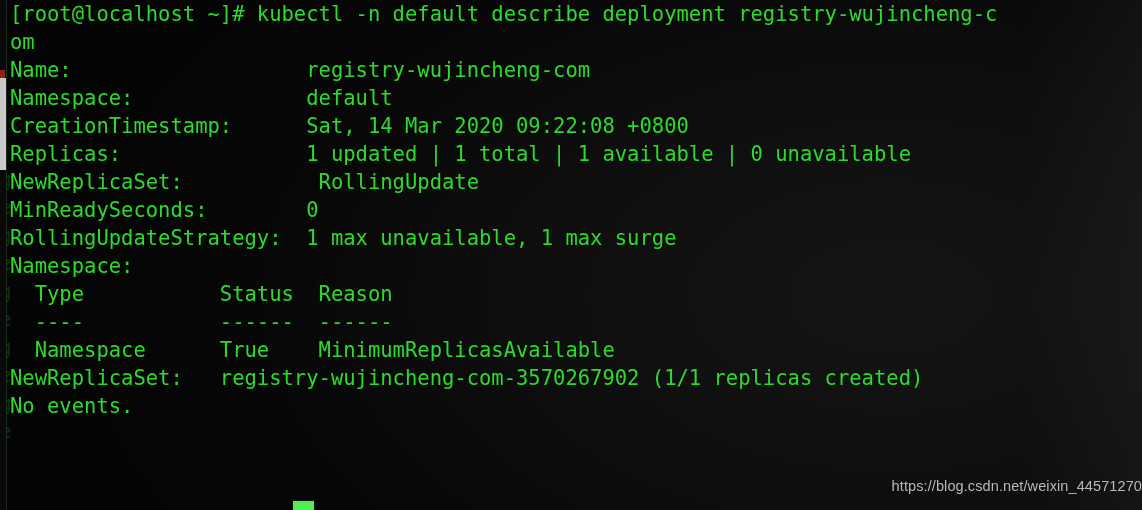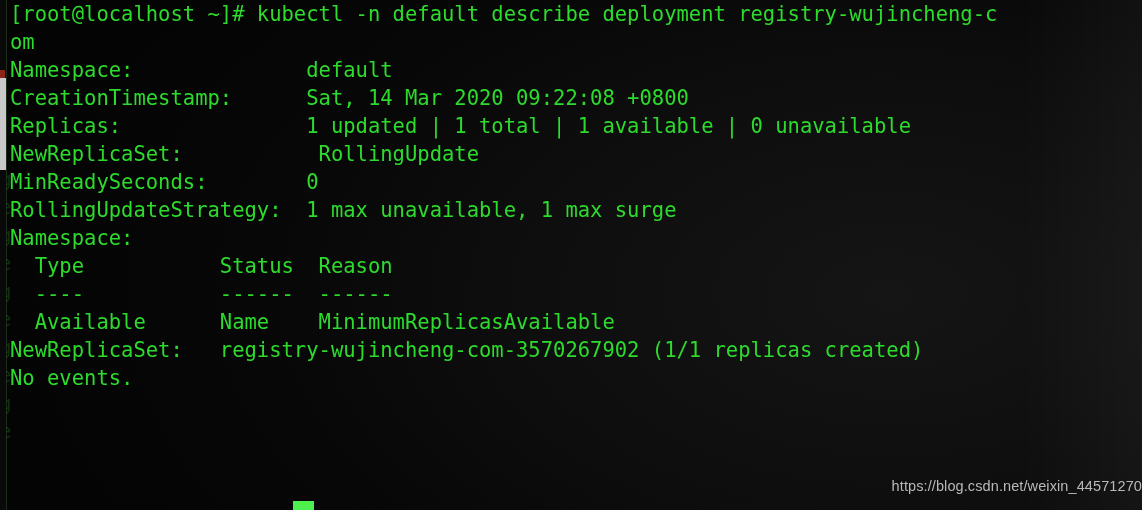--- a/index.html
+++ b/index.html
@@ -129,30 +129,31 @@
   <div class="gutter"></div>
   <div class="gutter-red"></div>
   <div class="gutter-thumb"></div>
   <div class="gutter-line"></div>
 
   <div class="ghosts" id="ghosts"><div>g</div><div>e</div><div>g</div><div>e</div><div>g</div><div>e</div><div>g</div><div>e</div><div>g</div><div>e</div></div>
 
   <div class="screen" id="screen">
       <div class="line">[root@localhost ~]# kubectl -n default describe deployment registry-wujincheng-c</div>
       <div class="line">om</div>
+      <div class="line">Name:                   registry-wujincheng-com</div>
       <div class="line">Namespace:              default</div>
       <div class="line">CreationTimestamp:      Sat, 14 Mar 2020 09:22:08 +0800</div>
       <div class="line">Replicas:               1 updated | 1 total | 1 available | 0 unavailable</div>
       <div class="line">NewReplicaSet:           RollingUpdate</div>
       <div class="line">MinReadySeconds:        0</div>
       <div class="line">RollingUpdateStrategy:  1 max unavailable, 1 max surge</div>
       <div class="line">Namespace:</div>
       <div class="line">  Type           Status  Reason</div>
       <div class="line">  ----           ------  ------</div>
-      <div class="line">  Available      Name    MinimumReplicasAvailable</div>
+      <div class="line">  Namespace      True    MinimumReplicasAvailable</div>
       <div class="line">NewReplicaSet:   registry-wujincheng-com-3570267902 (1/1 replicas created)</div>
       <div class="line">No events.</div>
     </div>
 
   <div class="cursor"></div>
 
   <div class="watermark">https://blog.csdn.net/weixin_44571270</div>
 </div>
 
 </body></html>

